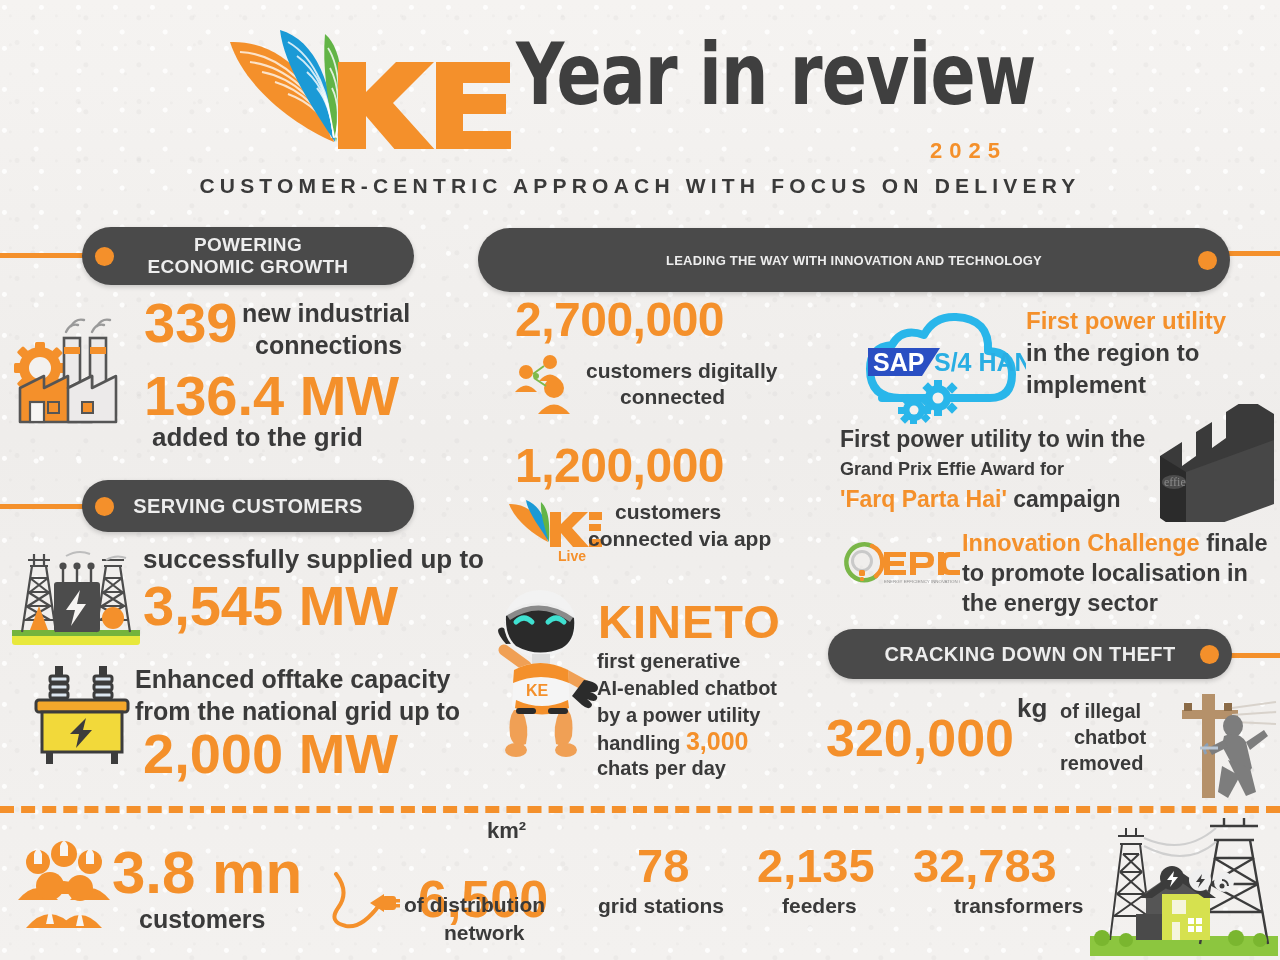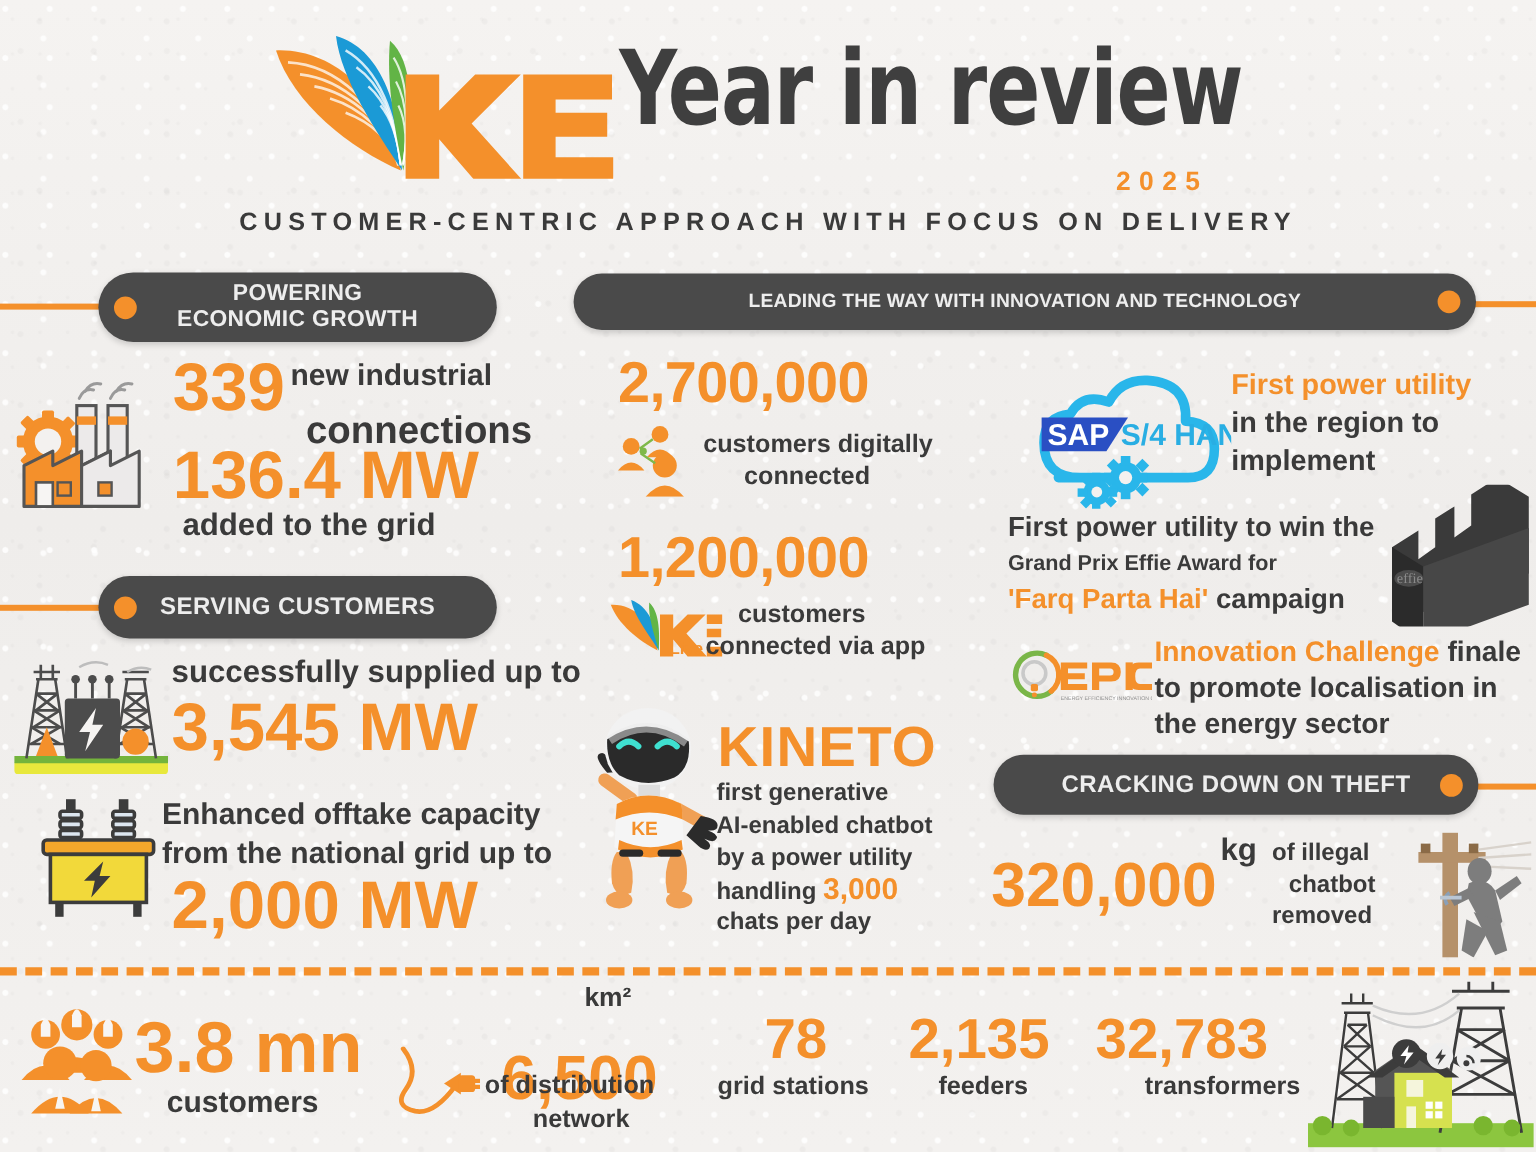--- a/index.html
+++ b/index.html
@@ -149,21 +149,21 @@
       <path d="M12 112 v-34 l24-12 v12 l24-12 v12 l24-12 v46 z" fill="#f4902b" stroke="#555" stroke-width="2.6" stroke-linejoin="round"></path>
       <path d="M60 112 v-34 l24-12 v12 l24-12 v46 z" fill="#eceaea" stroke="#555" stroke-width="2.6" stroke-linejoin="round"></path>
       <rect x="40" y="92" width="11" height="11" fill="#f4902b" stroke="#555" stroke-width="2"></rect>
       <rect x="74" y="92" width="11" height="11" fill="#f4902b" stroke="#555" stroke-width="2"></rect>
       <rect x="22" y="92" width="14" height="20" fill="#f7f5f3" stroke="#555" stroke-width="2.2"></rect>
     </svg>
   </div>
 
   <div class="abs big-num" style="left:144px;top:295px;font-size:56px;">339</div>
   <div class="abs lbl" style="left:242px;top:297px;font-size:25px;line-height:32px;">new industrial</div>
-  <div class="abs lbl" style="left:255px;top:342px;font-size:32px;line-height:32px;">connections</div>
+  <div class="abs lbl" style="left:255px;top:329px;font-size:25px;line-height:32px;">connections</div>
 
   <div class="abs big-num" style="left:144px;top:368px;font-size:56px;">136.4 MW</div>
   <div class="abs lbl" style="left:152px;top:422px;font-size:26px;">added to the grid</div>
 
   <div class="pill" style="left:82px;top:480px;width:332px;height:52px;font-size:20px;letter-spacing:.4px;">
     <span>SERVING CUSTOMERS</span>
     <span class="pill-dot" style="left:13px;"></span>
   </div>
 
   <div class="abs" style="left:10px;top:542px;width:132px;height:106px;">
@@ -218,21 +218,21 @@
       <path d="M60 56 L44 72 h9 l-3 14 16-18 h-9z" fill="#3c3c3c"></path>
       <rect x="20" y="90" width="7" height="12" fill="#3c3c3c"></rect>
       <rect x="85" y="90" width="7" height="12" fill="#3c3c3c"></rect>
     </svg>
   </div>
 
   <div class="abs lbl" style="left:135px;top:663px;font-size:25px;line-height:32px;width:320px;">Enhanced offtake capacity</div>
   <div class="abs lbl" style="left:135px;top:695px;font-size:25px;line-height:32px;width:330px;">from the national grid up to</div>
   <div class="abs big-num" style="left:143px;top:726px;font-size:56px;">2,000 MW</div>
 
-  <div class="pill" style="left:478px;top:228px;width:752px;height:47px;font-size:16px;letter-spacing:.2px;text-align:center;">
+  <div class="pill" style="left:478px;top:228px;width:752px;height:64px;font-size:13px;letter-spacing:.2px;text-align:center;">
     <span>LEADING THE WAY WITH INNOVATION AND TECHNOLOGY</span>
     <span class="pill-dot" style="right:13px;"></span>
   </div>
 
   <div class="abs big-num" style="left:515px;top:296px;font-size:48px;letter-spacing:-.5px;">2,700,000</div>
   <div class="abs" style="left:512px;top:352px;width:70px;height:62px;">
     <svg width="70" height="62" viewBox="0 0 70 62">
       <g fill="#f4902b">
         <circle cx="14" cy="20" r="7"></circle>
           <path d="M3 40 q11-13 22 0 z"></path>
@@ -252,21 +252,21 @@
 
   <div class="abs big-num" style="left:515px;top:442px;font-size:48px;letter-spacing:-.5px;">1,200,000</div>
   <div class="abs" style="left:506px;top:498px;width:96px;height:54px;">
     <svg width="96" height="54" viewBox="0 0 96 54">
       <path d="M3 6 C 22 5, 38 20, 42 44 C 26 36, 9 22, 3 6 Z" fill="#f4902b"></path>
       <path d="M20 2 C 34 7, 42 24, 43 44 C 35 31, 22 15, 20 2 Z" fill="#1b9ad6"></path>
       <path d="M35 4 C 43 11, 44 27, 43 44 C 39 30, 34 16, 35 4 Z" fill="#62b446"></path>
       <path d="M44 14 h11 v12 l12-12 h15 l-16 16 17 19 h-16 l-12-14 v14 h-11 z" fill="#f4902b"></path>
       <path d="M83 14 h13 v8 h-13z M83 26 h12 v7 h-12z M83 41 h13 v8 h-13z" fill="#f4902b"></path>
     </svg>
-    <div style="position:absolute;left:52px;top:34px;font-size:14px;font-weight:bold;color:#f4902b;text-align:center;">Live</div>
+    <div style="position:absolute;left:52px;top:50px;font-size:14px;font-weight:bold;color:#f4902b;text-align:center;">Live</div>
   </div>
   <div class="abs lbl" style="left:615px;top:497px;font-size:21px;line-height:29px;">customers</div>
   <div class="abs lbl" style="left:588px;top:524px;font-size:21px;line-height:29px;">connected via app</div>
 
   <div class="abs" style="left:482px;top:582px;width:126px;height:178px;">
     <svg width="126" height="178" viewBox="0 0 126 178">
 
       <path d="M44 84 L22 68" stroke="#f0a055" stroke-width="11" stroke-linecap="round"></path>
       <path d="M82 92 L104 104" stroke="#f0a055" stroke-width="11" stroke-linecap="round"></path>
       <g fill="#2b2b2b">

